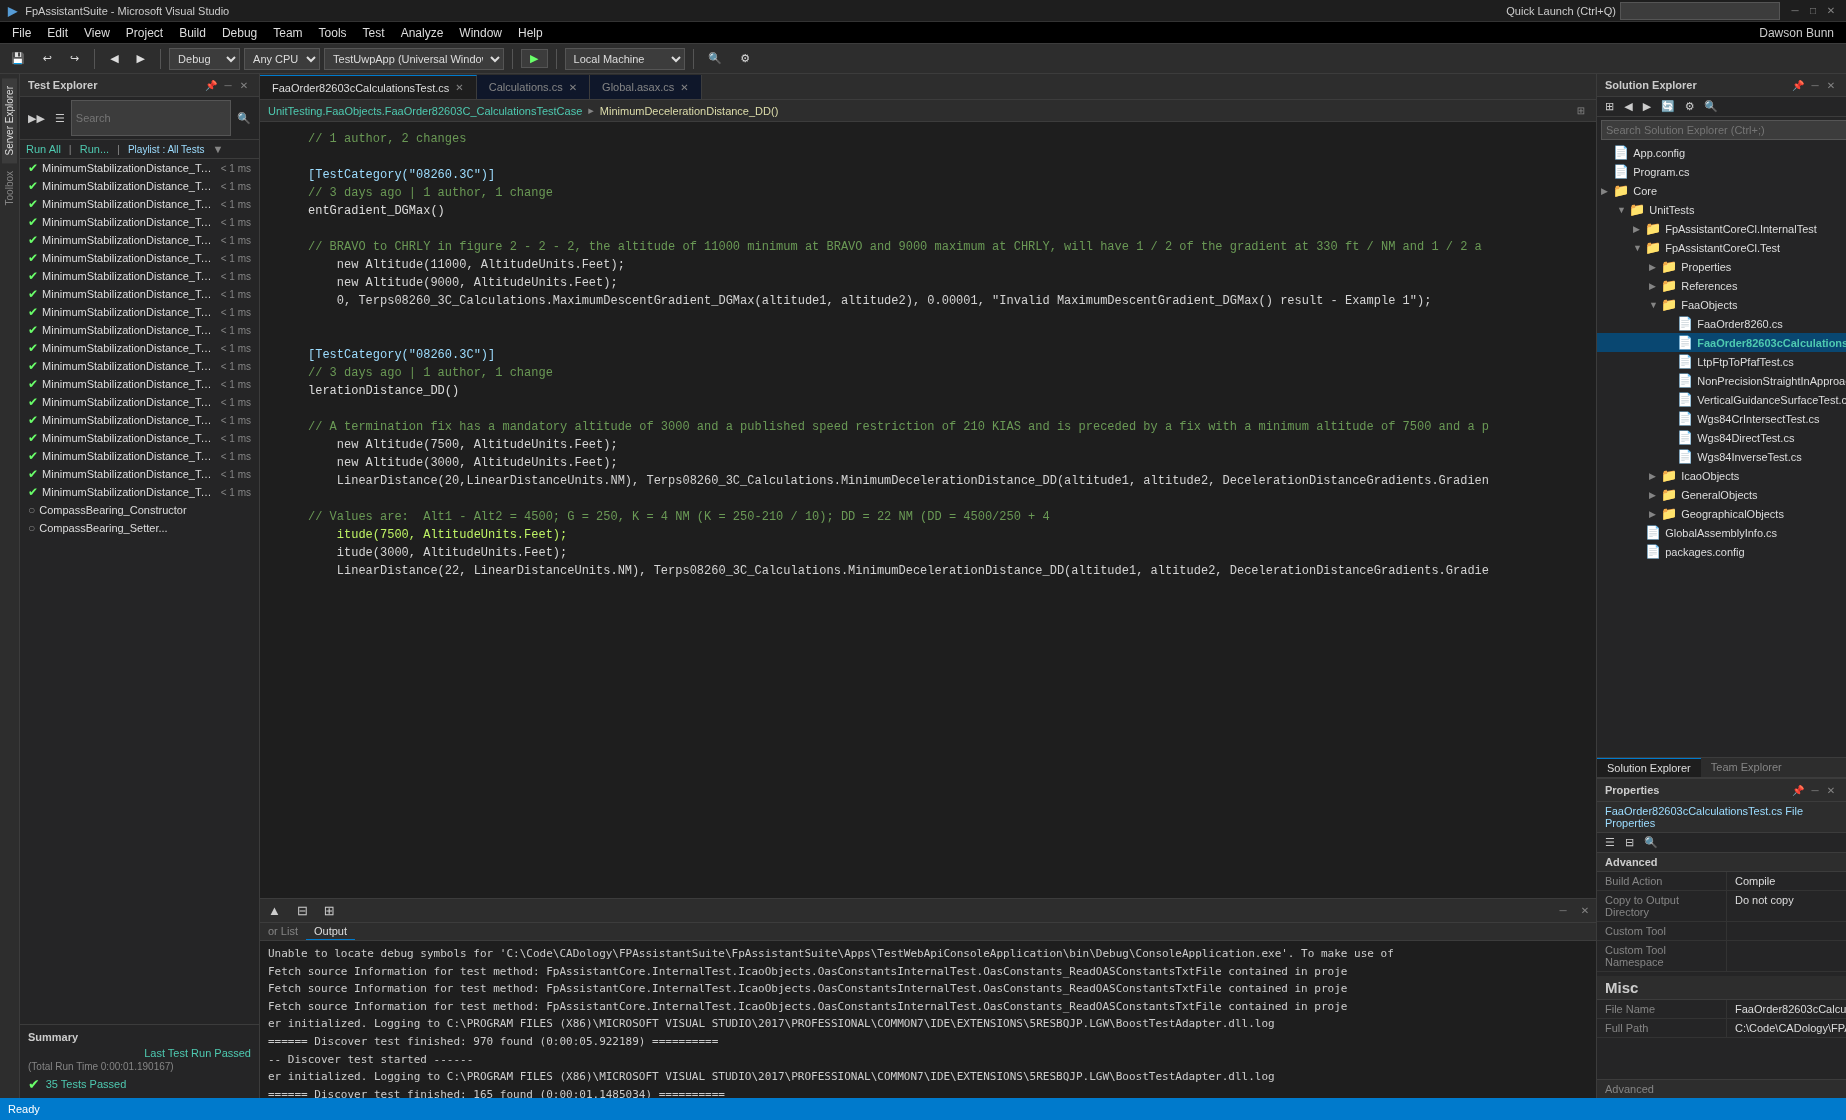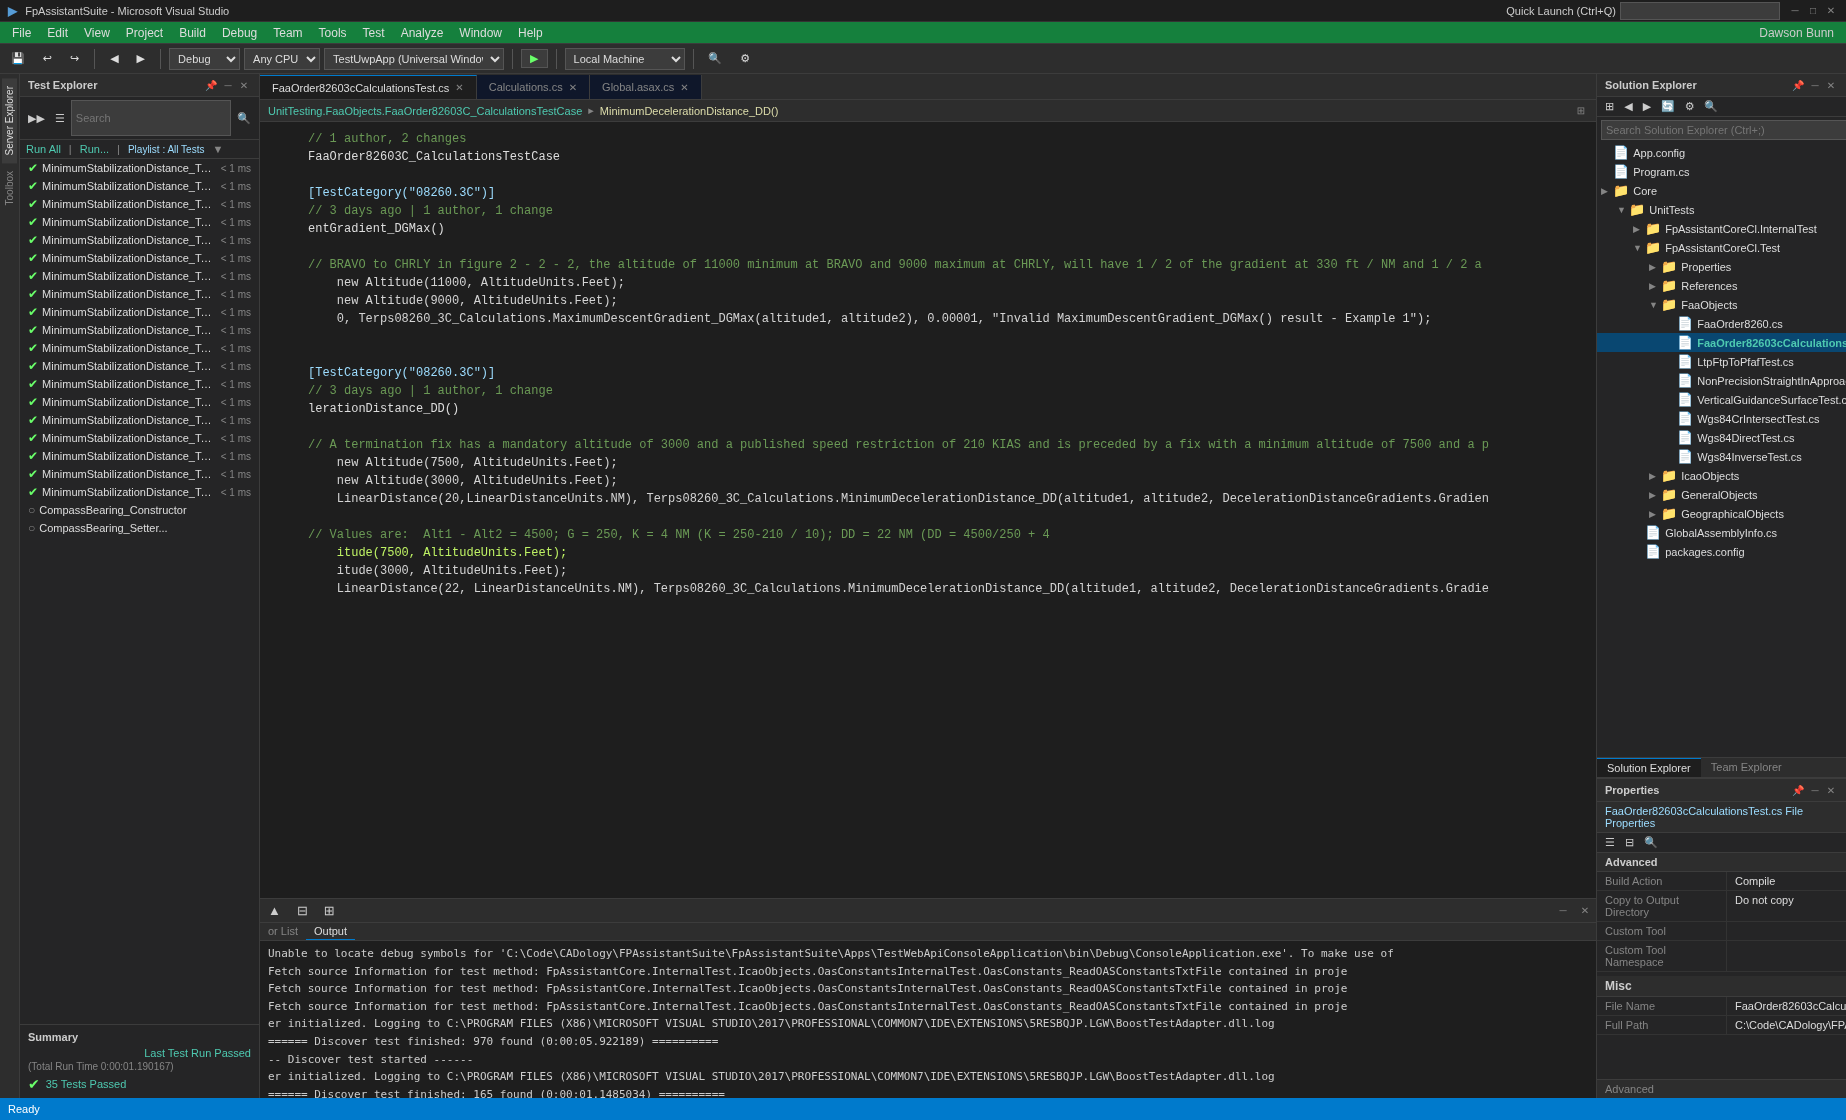--- a/index.html
+++ b/index.html
@@ -14,21 +14,21 @@
       padding: 0 8px;
       font-size: 11px;
       color: #ccc;
       border-bottom: 1px solid #333;
     }
     #titlebar .logo { margin-right: 8px; color: #569cd6; font-weight: bold; font-size: 12px; }
 
     
     #menubar {
       height: 22px;
-      background: #15803d;
+      background: #000000;
       display: flex;
       align-items: center;
       padding: 0 4px;
       font-size: 12px;
       color: #ddd;
       border-bottom: 1px solid #3c3c3c;
       text-align: right;
     }
     #menubar .menu-item {
       padding: 2px 8px;
@@ -403,21 +403,21 @@
       border-right: 1px solid #333;
     }
     .props-val {
       padding: 3px 8px;
       color: #ddd;
       flex: 1;
     }
     .props-section-misc {
       background: #2d2d2d;
       padding: 3px 8px;
-      font-size: 12px;
+      font-size: 15px;
       font-weight: bold;
       color: #ccc;
       border-bottom: 1px solid #3c3c3c;
       margin-top: 4px;
     }
 
     
     #statusbar {
       height: 22px;
       background: #007acc;
@@ -704,24 +704,20 @@
         <div style="flex:1;"></div>
         <button class="header-btn">⊞</button>
       </div>
       <div id="code-content">
       <div class="code-line">
             <span class="line-num"></span>
             <span class="code-text" style="color: rgb(106, 153, 85);">// 1 author, 2 changes</span>
           </div>
           <div class="code-line">
             <span class="line-num"></span>
-            <span class="code-text" style="color: rgb(221, 221, 221);">FaaOrder82603C_CalculationsTestCase</span>
-          </div>
-          <div class="code-line">
-            <span class="line-num"></span>
             <span class="code-text" style="color: rgb(221, 221, 221);"></span>
           </div>
           <div class="code-line">
             <span class="line-num"></span>
             <span class="code-text" style="color: rgb(156, 220, 254);">[TestCategory("08260.3C")]</span>
           </div>
           <div class="code-line">
             <span class="line-num"></span>
             <span class="code-text" style="color: rgb(106, 153, 85);">// 3 days ago | 1 author, 1 change</span>
           </div>

